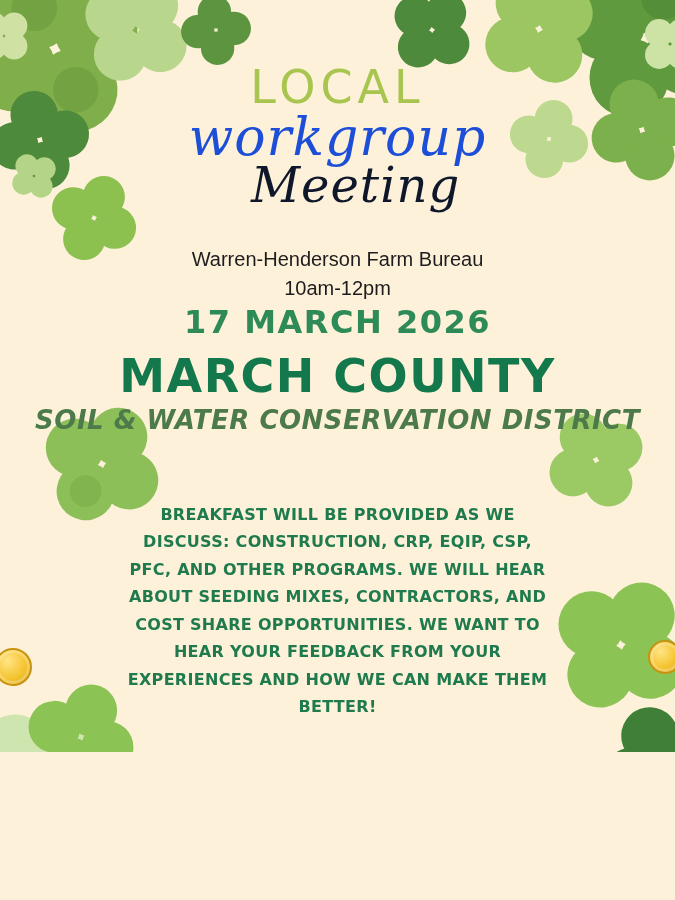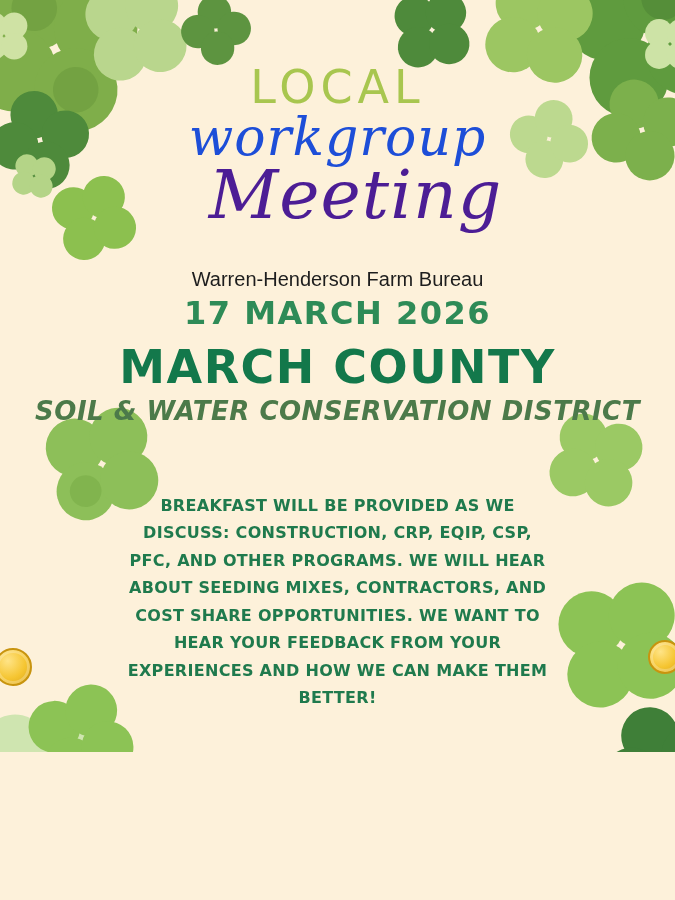--- a/index.html
+++ b/index.html
@@ -59,22 +59,22 @@
     font-family: "DejaVu Serif", serif;
     font-style: italic;
     font-size: 52px;
     color: #1d4ed8;
     line-height: 1.05;
     letter-spacing: 1px;
   }
   .title-meeting {
     font-family: "DejaVu Serif", serif;
     font-style: italic;
-    font-size: 68px;
-    color: #4c1d95;
+    font-size: 48px;
+    color: #0f172a;
     line-height: 1;
     margin-top: -4px;
     letter-spacing: 1px;
     margin-left: 36px;
   }
 
   .venue {
     margin-top: 36px;
     font-family: "Liberation Sans", sans-serif;
     font-size: 20px;
@@ -341,20 +341,21 @@
   </div>
 
   <div class="content">
 
     <div class="title-local">LOCAL</div>
     <div class="title-workgroup">workgroup</div>
     <div class="title-meeting">Meeting</div>
 
     <div class="venue">
       <div>Warren-Henderson Farm Bureau</div>
+      <div>10am-12pm</div>
     </div>
 
     <div class="date">17 MARCH 2026</div>
     <div class="county">MARCH COUNTY</div>
     <div class="district">SOIL &amp; WATER CONSERVATION DISTRICT</div>
 
     <div class="body-copy">Breakfast will be provided as we discuss: construction, CRP, EQIP, CSP, PFC, and other programs. We will hear about seeding mixes, contractors, and cost share opportunities. We want to hear your feedback from your experiences and how we can make them better!</div>
   </div>
 </div>
 

